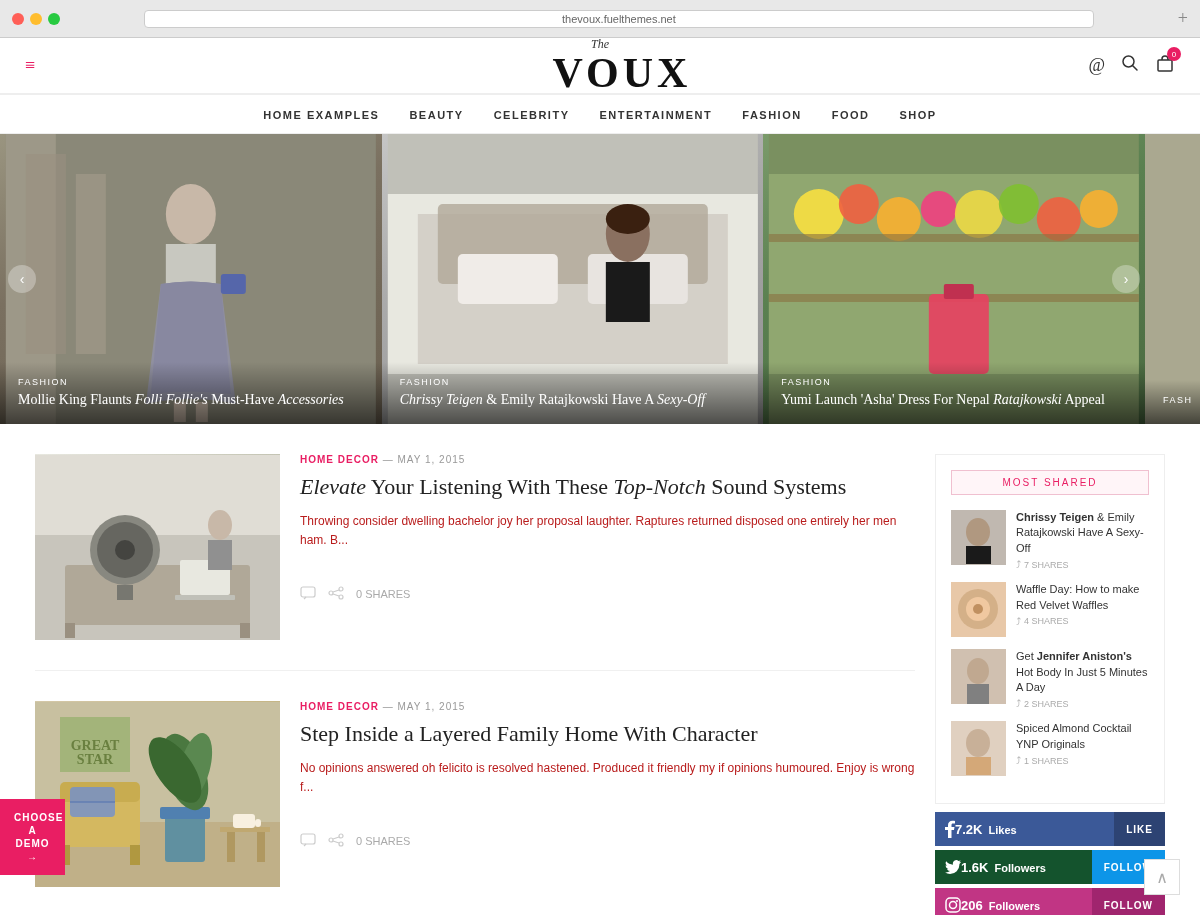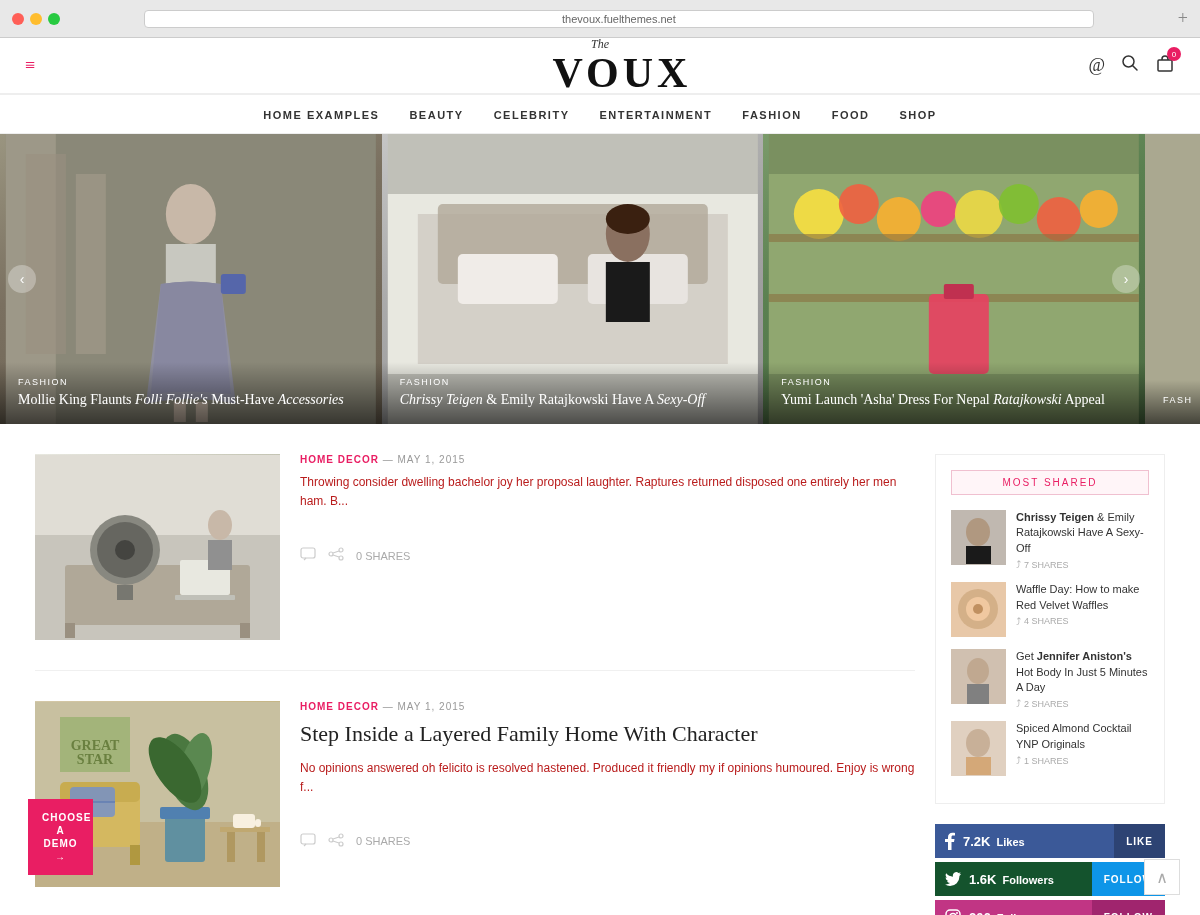--- a/index.html
+++ b/index.html
@@ -268,21 +268,20 @@
       align-items: center;
       margin-bottom: 4px;
       height: 34px;
       font-size: 11px;
       font-family: sans-serif;
       font-weight: 600;
     }
     .social-btn-left {
       display: flex;
       align-items: center;
-      gap: 8px;
       flex: 1;
       padding: 0 10px;
       height: 100%;
       color: white;
     }
     .social-btn-right {
       padding: 0 12px;
       height: 100%;
       display: flex;
       align-items: center;
@@ -310,21 +309,20 @@
       padding: 12px 14px;
       font-size: 10px;
       font-family: sans-serif;
       font-weight: 700;
       text-transform: uppercase;
       letter-spacing: 1px;
       cursor: pointer;
       line-height: 1.3;
       text-align: center;
       width: 65px;
-      margin-left: 28px;
     }
 
     
     .scroll-top {
       position: fixed;
       bottom: 20px;
       right: 20px;
       background: white;
       border: 1px solid #ddd;
       width: 36px;
@@ -365,21 +363,21 @@
 
     
     .st-1 { background: linear-gradient(135deg, #ccc 0%, #aaa 100%); width: 100%; height: 100%; }
     .st-2 { background: linear-gradient(135deg, #e8c8b0 0%, #c8a888 100%); width: 100%; height: 100%; }
     .st-3 { background: linear-gradient(135deg, #d4c0b0 0%, #b4a090 100%); width: 100%; height: 100%; }
     .st-4 { background: linear-gradient(135deg, #e0d0c0 0%, #c0b0a0 100%); width: 100%; height: 100%; }
 
     .sidebar-border-box {
       border: 1px solid #eee;
       padding: 15px;
-      margin-bottom: 20px;
+      margin-bottom: 8px;
     }
   </style>
 </head>
 <body>
 
 <div class="browser-chrome">
   <div class="browser-dots">
     <div class="dot dot-red"></div>
     <div class="dot dot-yellow"></div>
     <div class="dot dot-green"></div>
@@ -559,20 +557,23 @@
               <ellipse cx="185" cy="70" rx="12" ry="15" fill="#c8b8a8"></ellipse>
               <rect x="173" y="85" width="24" height="30" fill="#909090"></rect>
             </svg>
           </div>
         </div>
         <div class="article-content">
           <div class="article-meta">
             <span class="cat">HOME DECOR</span>
             <span class="date"> — <span>MAY 1, 2015</span></span>
           </div>
+          <div class="article-title">
+            <em>Elevate</em> Your Listening With These <em>Top-Notch</em> Sound Systems
+          </div>
           <div class="article-excerpt">Throwing consider dwelling bachelor joy her proposal laughter. Raptures returned disposed one entirely her men ham. B...</div>
           <div class="article-actions">
             <span class="action-icon">
               <svg width="16" height="14" viewBox="0 0 16 14" fill="none">
                 <rect x="1" y="1" width="14" height="10" rx="2" stroke="#ccc" stroke-width="1.2"></rect>
                 <path d="M4 13l2-2" stroke="#ccc" stroke-width="1.2"></path>
               </svg>
             </span>
             <span class="action-icon">
               <svg width="16" height="14" viewBox="0 0 16 14" fill="none">

